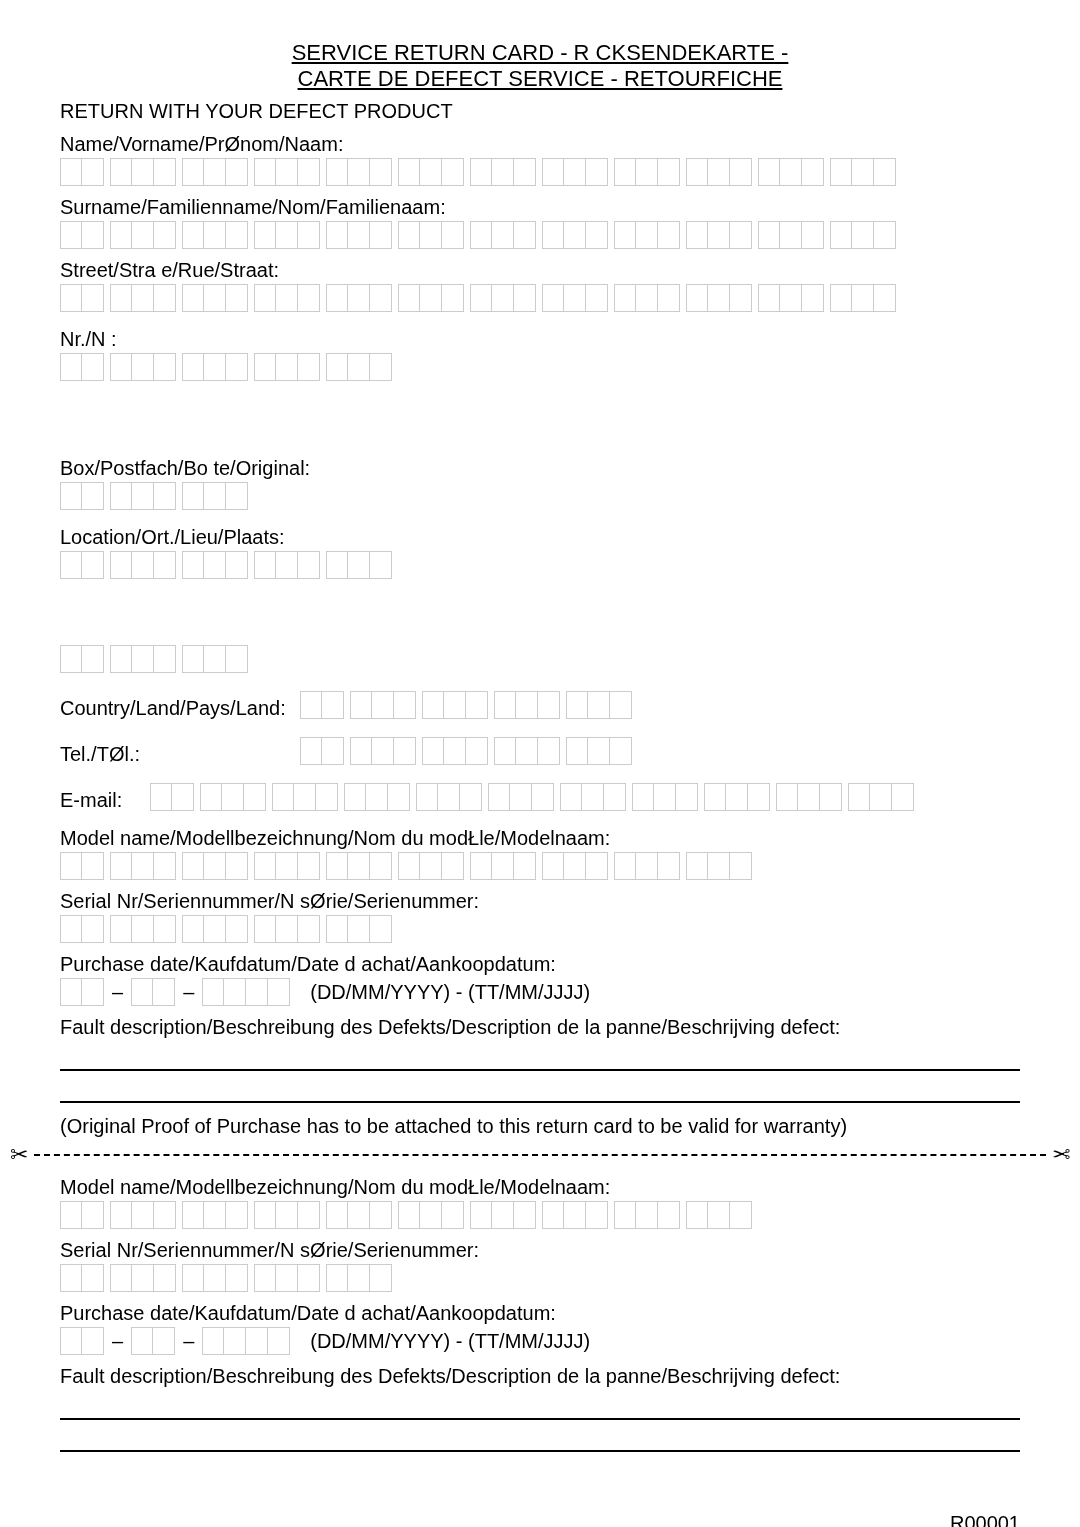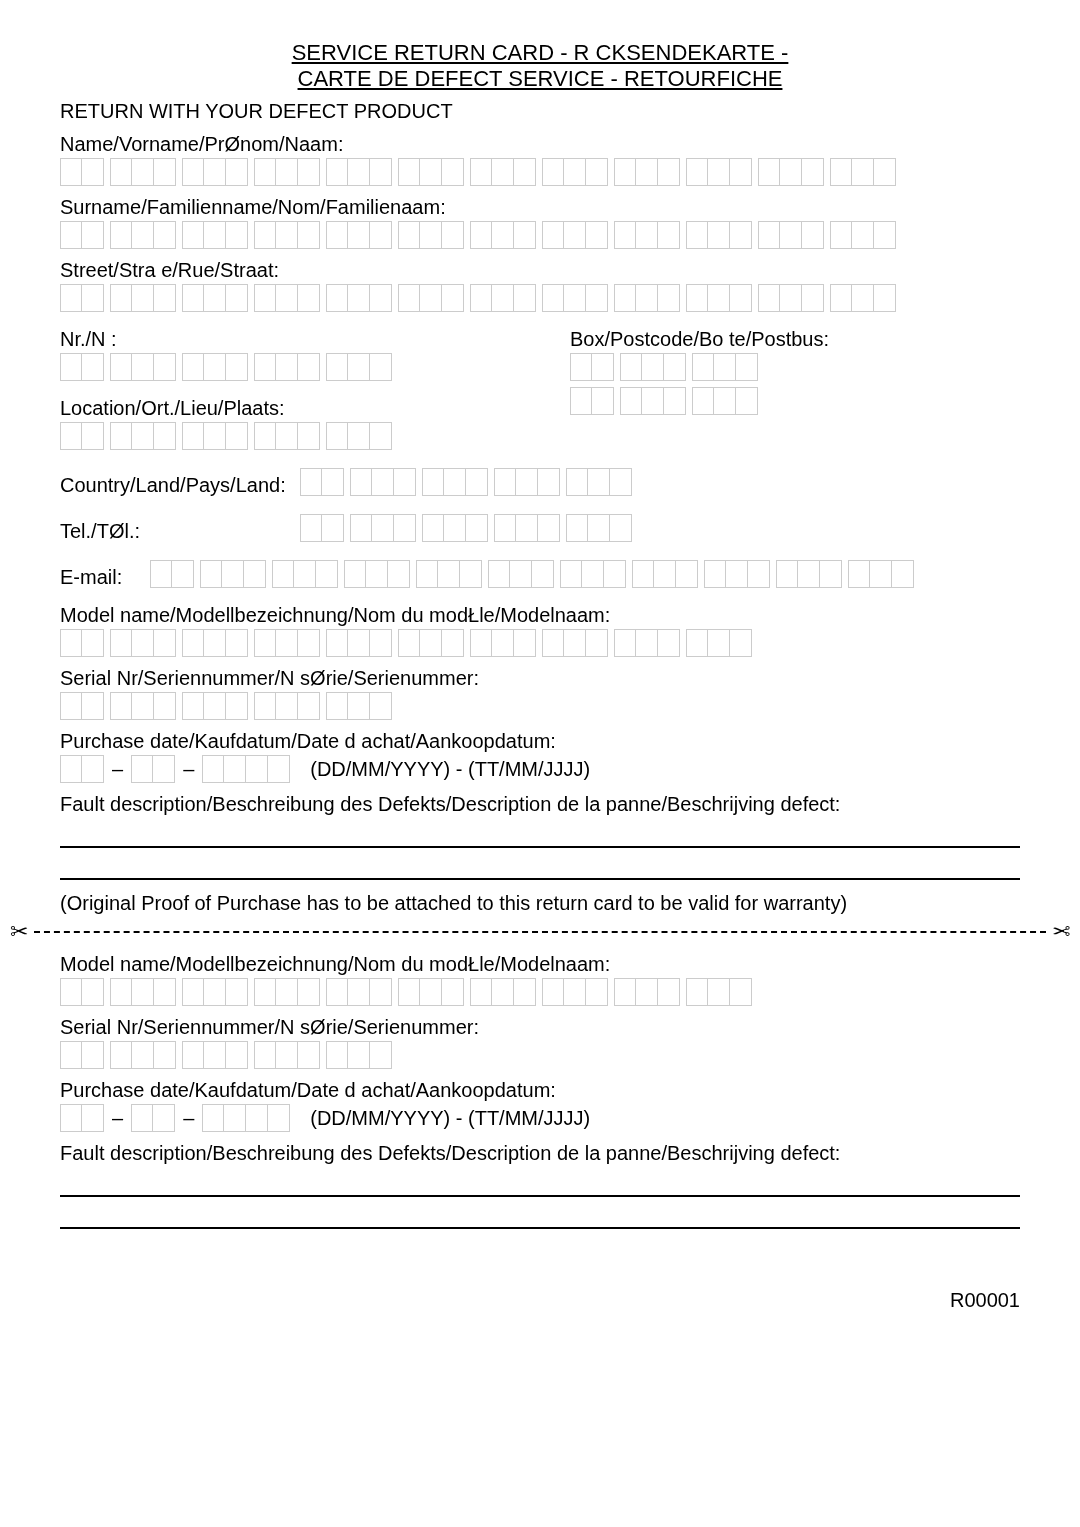--- a/index.html
+++ b/index.html
@@ -8,21 +8,21 @@
       padding: 40px 60px;
       font-family: Arial, Helvetica, sans-serif;
       background: #fff;
       color: #000;
       width: 1080px;
     }
     .title-block { text-align: center; margin-bottom: 0; }
     .title-line { font-size: 22px; text-decoration: underline; display: inline; }
     .instruction { font-size: 20px; margin-top: 8px; }
     .field-label { font-size: 20px; margin-top: 10px; margin-bottom: 2px; }
-    .two-col { display: flex; gap: 60px; }
+    .two-col { display: flex; gap: 60px; flex-direction: column; }
     .col { flex: 1; }
     .box-row { display: flex; gap: 6px; margin-bottom: 6px; flex-wrap: nowrap; }
     .cell-group { display: flex; }
     .cell-group .gcell {
       width: 22px; height: 28px; border: 1px solid #ccc; background: #fff;
     }
     .cell-group .gcell + .gcell { border-left: none; }
     .inline-field { display: flex; align-items: center; gap: 10px; margin-top: 12px; }
     .inline-field .lbl { font-size: 20px; min-width: 230px; }
     .date-row { display: flex; align-items: center; gap: 8px; margin-top: 2px; }
@@ -266,21 +266,21 @@
           <span class="gcell"></span>
         </span>
         <span class="cell-group">
           <span class="gcell"></span>
           <span class="gcell"></span>
           <span class="gcell"></span>
         </span>
       </div>
   </div>
   <div class="col">
-    <div class="field-label">Box/Postcode/Bo te/Postbus:</div>
+    <div class="field-label">Box/Postfach/Bo te/Original:</div>
     <div class="box-row">
         <span class="cell-group">
           <span class="gcell"></span>
           <span class="gcell"></span>
         </span>
         <span class="cell-group">
           <span class="gcell"></span>
           <span class="gcell"></span>
           <span class="gcell"></span>
         </span>

